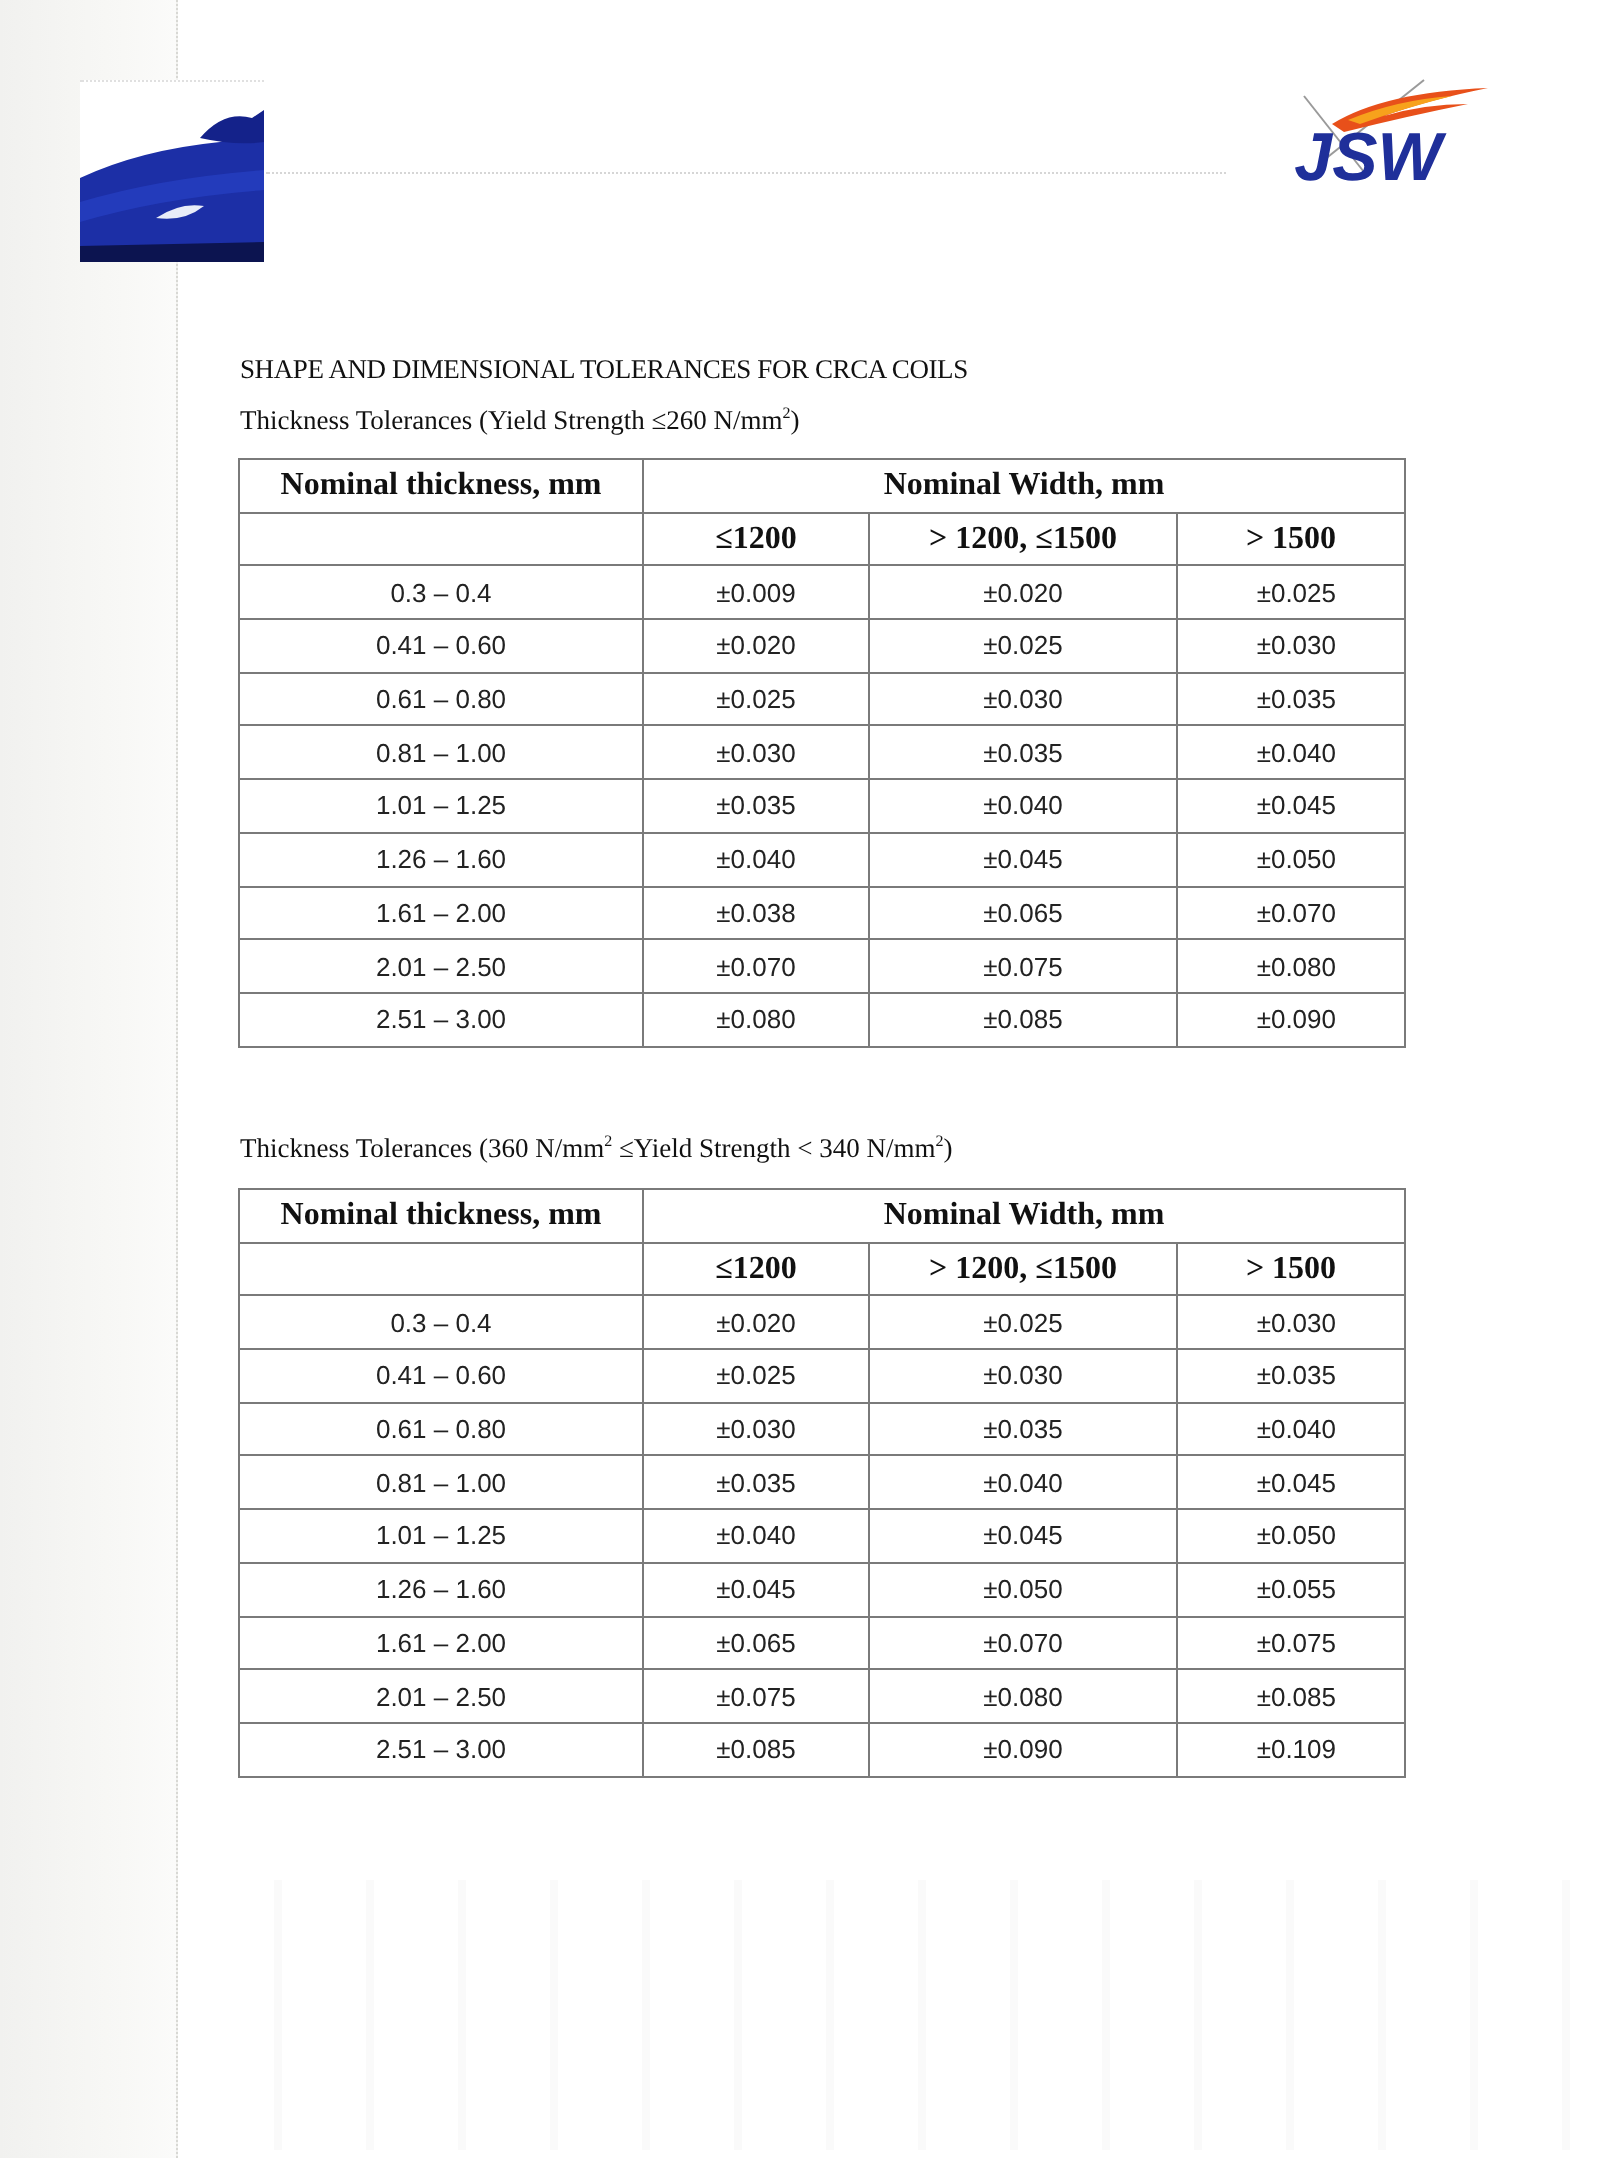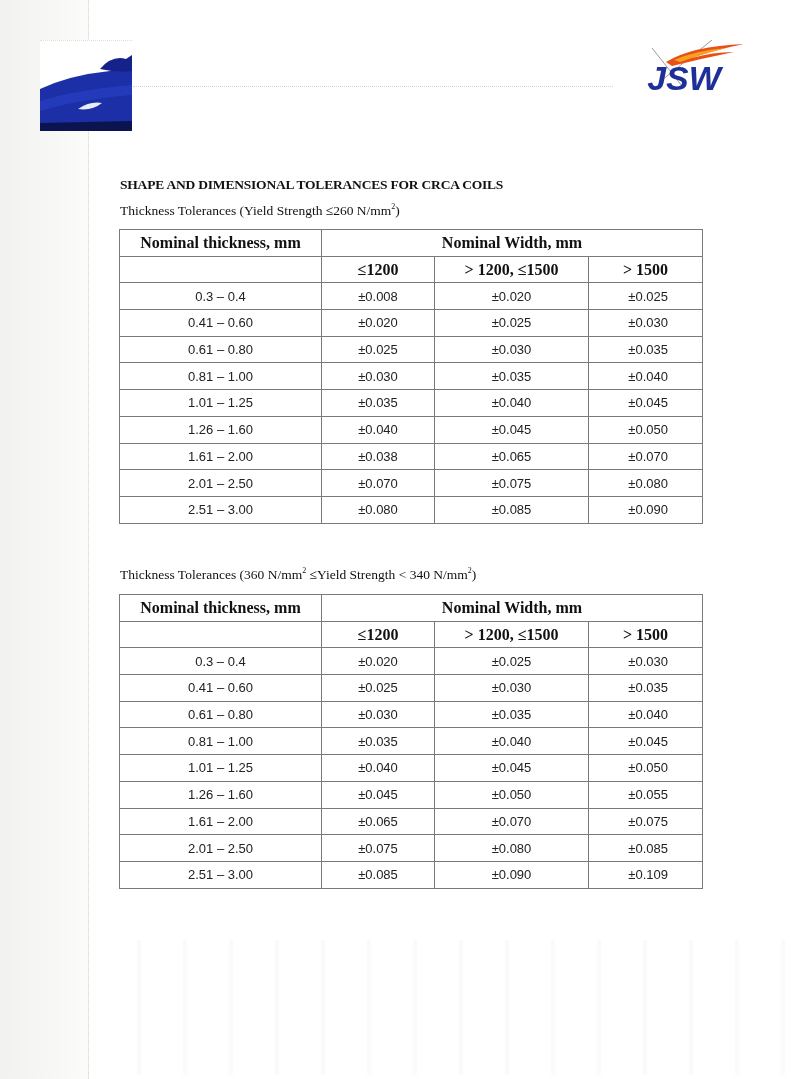--- a/index.html
+++ b/index.html
@@ -22,21 +22,21 @@
       position: absolute; left: 40px; top: 40px; width: 92px; height: 90px;
       background: #ffffff; overflow: hidden;
       border-top: 1px dotted #e0e0e0;
     }
     .corner-photo svg { display: block; }
     .logo {
       position: absolute; left: 622px; top: 36px; width: 124px; height: 62px;
     }
     .main-title {
       position: absolute; left: 120px; top: 177px;
-      font-family: "Liberation Serif", serif; font-weight: bold; font-size: 13.5px;
+      font-family: "Liberation Serif", serif; font-weight: normal; font-size: 13.5px;
       letter-spacing: -0.2px; color: #111;
     }
     .sub-title {
       position: absolute; left: 120px;
       font-family: "Liberation Serif", serif; font-weight: normal; font-size: 13.5px;
       color: #111;
     }
     .sub-title sup { font-size: 8px; }
     .tol-table {
       position: absolute; left: 119px; width: 583px;
@@ -110,21 +110,21 @@
     <th colspan="3">Nominal Width, mm</th>
   </tr>
   <tr>
     <th></th>
     <th>≤1200</th>
     <th>&gt; 1200, ≤1500</th>
     <th>&gt; 1500</th>
   </tr>
   <tr>
         <td class="range">0.3 – 0.4</td>
-        <td class="val">±0.008</td>
+        <td class="val">±0.009</td>
         <td class="val">±0.020</td>
         <td class="val c3v">±0.025</td>
       </tr>
   <tr>
         <td class="range">0.41 – 0.60</td>
         <td class="val">±0.020</td>
         <td class="val">±0.025</td>
         <td class="val c3v">±0.030</td>
       </tr>
   <tr>

